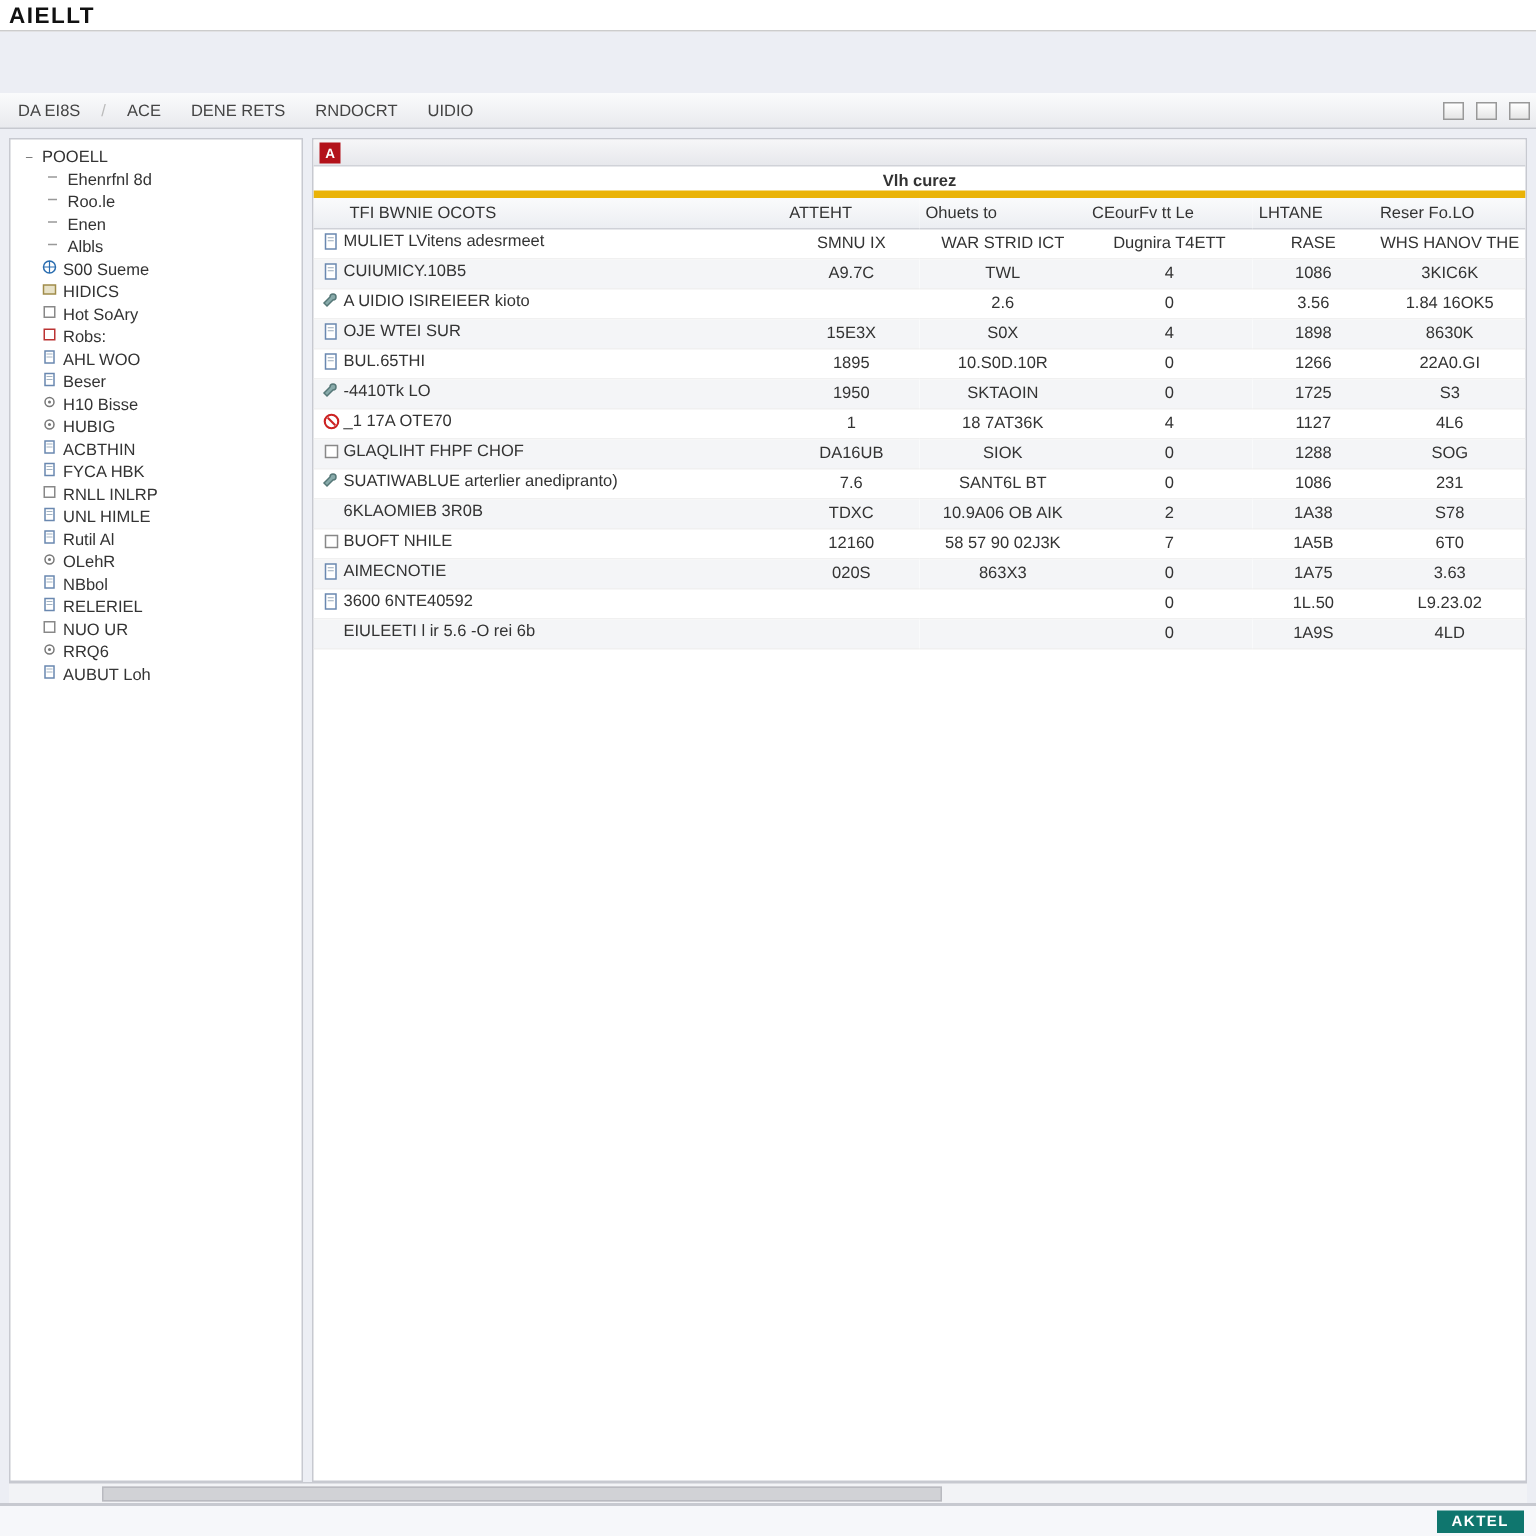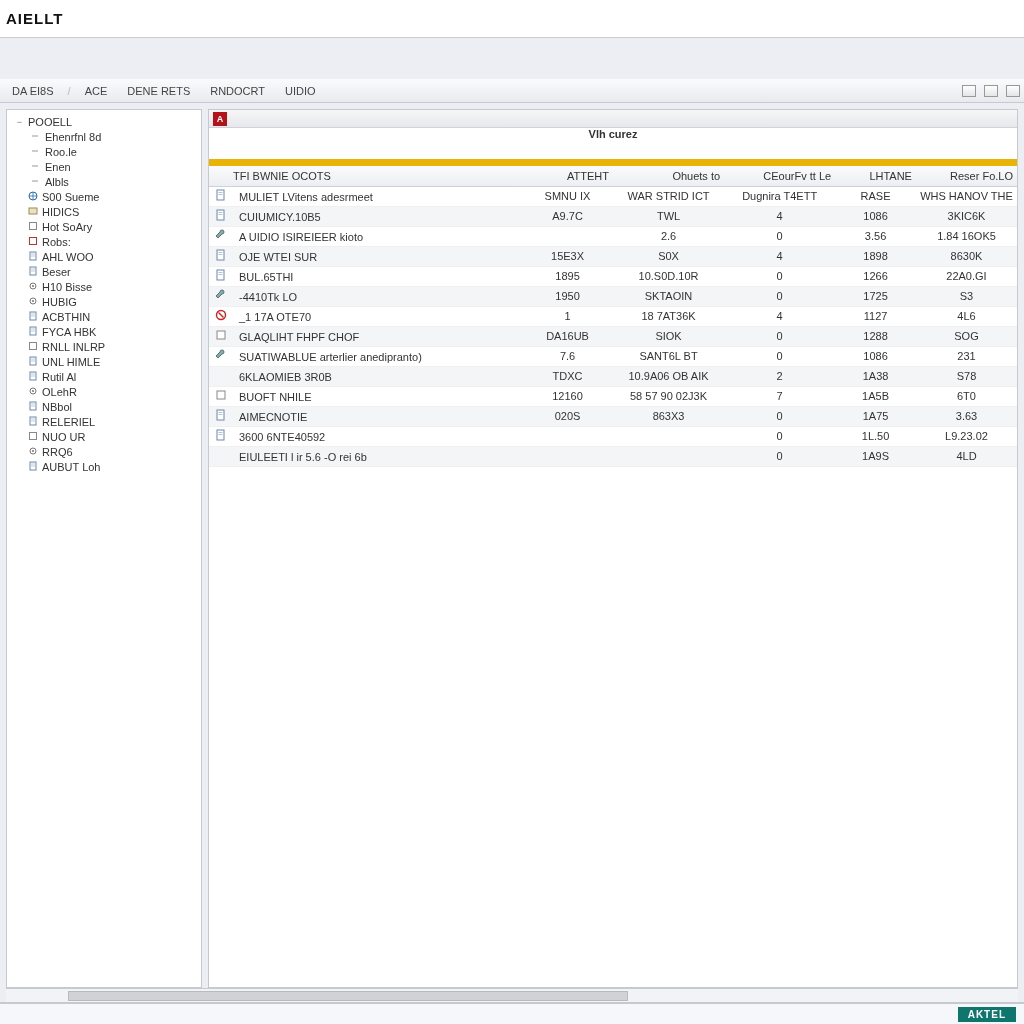--- a/index.html
+++ b/index.html
@@ -1,44 +1,44 @@
 <!DOCTYPE html>
 <html><head>
 <meta charset="utf-8">
 <style>
   * { box-sizing: border-box; margin: 0; padding: 0; }
   html, body { width: 1024px; height: 1024px; overflow: hidden; font-family: Arial, Helvetica, sans-serif; font-size: 11px; background: #eceef4; color: #333; }
   .app { display: flex; flex-direction: column; width: 1024px; height: 1024px; }
-  .titlebar { height: 38px; background: #fff; border-bottom: 1px solid #ccc; display: flex; align-items: center; padding: 0 6px; }
+  .titlebar { height: 21px; background: #fff; border-bottom: 1px solid #ccc; display: flex; align-items: center; padding: 0 6px; }
   .titlebar .brand { font-weight: 800; font-size: 15px; letter-spacing: 1px; color: #111; }
   .menubar { height: 24px; background: linear-gradient(#fafbfc,#e9eaee); border-bottom: 1px solid #c7c9d0; display: flex; align-items: center; padding: 0 4px; gap: 4px; margin-top: 41px; }
   .menubar .mitem { padding: 2px 8px; color: #444; cursor: default; }
   .menubar .sep { color: #bbb; padding: 0 2px; }
   .menubar .spacer { flex: 1; }
   .winbtn { width: 14px; height: 12px; border: 1px solid #999; margin-left: 4px; background: linear-gradient(#fff,#e5e5e5); }
   .workarea { flex: 1; display: flex; padding: 6px 6px 0 6px; gap: 6px; overflow: hidden; }
   .sidebar { width: 196px; background: #fff; border: 1px solid #c7c9d0; display: flex; flex-direction: column; }
   .tree { padding: 4px 2px; overflow: auto; }
   .tree .node { display: flex; align-items: center; height: 15px; padding-left: 6px; gap: 4px; cursor: default; }
   .tree .node.indent1 { padding-left: 22px; }
   .tree .twisty { width: 9px; text-align: center; color: #777; font-size: 9px; }
   .treeicon { width: 10px; height: 10px; display: inline-block; }
   .tree .label { white-space: nowrap; color: #333; }
   .mainpanel { flex: 1; background: #fff; border: 1px solid #c7c9d0; display: flex; flex-direction: column; overflow: hidden; }
   .panelhdr { height: 18px; background: linear-gradient(#f6f6f8,#e7e8ec); border-bottom: 1px solid #d0d2d8; display: flex; align-items: center; padding-left: 4px; }
   .panelhdr .badge { width: 14px; height: 14px; background: #b3121a; display: inline-flex; align-items: center; justify-content: center; color: #fff; font-size: 9px; font-weight: bold; }
-  .panelsub { height: 38px; border-bottom: 7px solid #eab308; display: flex; align-items: flex-start; }
+  .panelsub { height: 21px; border-bottom: 5px solid #eab308; display: flex; align-items: flex-end; }
   .panelsub .subtitle { flex: 1; text-align: center; color: #333; font-weight: 600; }
   table.grid { width: 100%; border-collapse: collapse; table-layout: fixed; }
-  table.grid th { text-align: right; font-weight: normal; color: #333; background: linear-gradient(#fafbfc,#eceef2); border-bottom: 1px solid #cfd1d7; height: 20px; padding: 0 4px; font-size: 11px; }
+  table.grid th { text-align: left; font-weight: normal; color: #333; background: linear-gradient(#fafbfc,#eceef2); border-bottom: 1px solid #cfd1d7; height: 20px; padding: 0 4px; font-size: 11px; }
   table.grid th:first-child { text-align: left; padding-left: 24px; }
   table.grid td { height: 20px; padding: 0 4px; text-align: center; color: #333; border-bottom: 1px solid #f0f0f0; white-space: nowrap; overflow: hidden; }
   table.grid td:first-child { text-align: left; padding-left: 6px; }
   table.grid tbody tr:nth-child(even) td { background: #f4f5f7; }
-  .namecell { display: flex; align-items: flex-end; gap: 12px; }
+  .namecell { display: flex; align-items: flex-start; gap: 2px; }
   .rowicon { width: 12px; height: 12px; display: inline-block; }
   .col-name { width: 310px; }
   .col-a { width: 90px; }
   .col-b { width: 110px; }
   .col-c { width: 110px; }
   .col-d { width: 80px; }
   .col-e { width: 100px; }
   .scrollstrip { height: 14px; border-top: 1px solid #c7c9d0; background: #f2f3f6; display: flex; align-items: center; padding: 0 14px; margin: 0 6px; }
   .scrollstrip .thumb { height: 10px; width: 560px; background: #d1d2d6; border: 1px solid #b9bac0; margin-left: 48px; }
   .statusbar { height: 22px; border-top: 2px solid #c7c9d0; background: #f6f7fa; display: flex; align-items: center; justify-content: flex-end; padding: 0 8px; }

